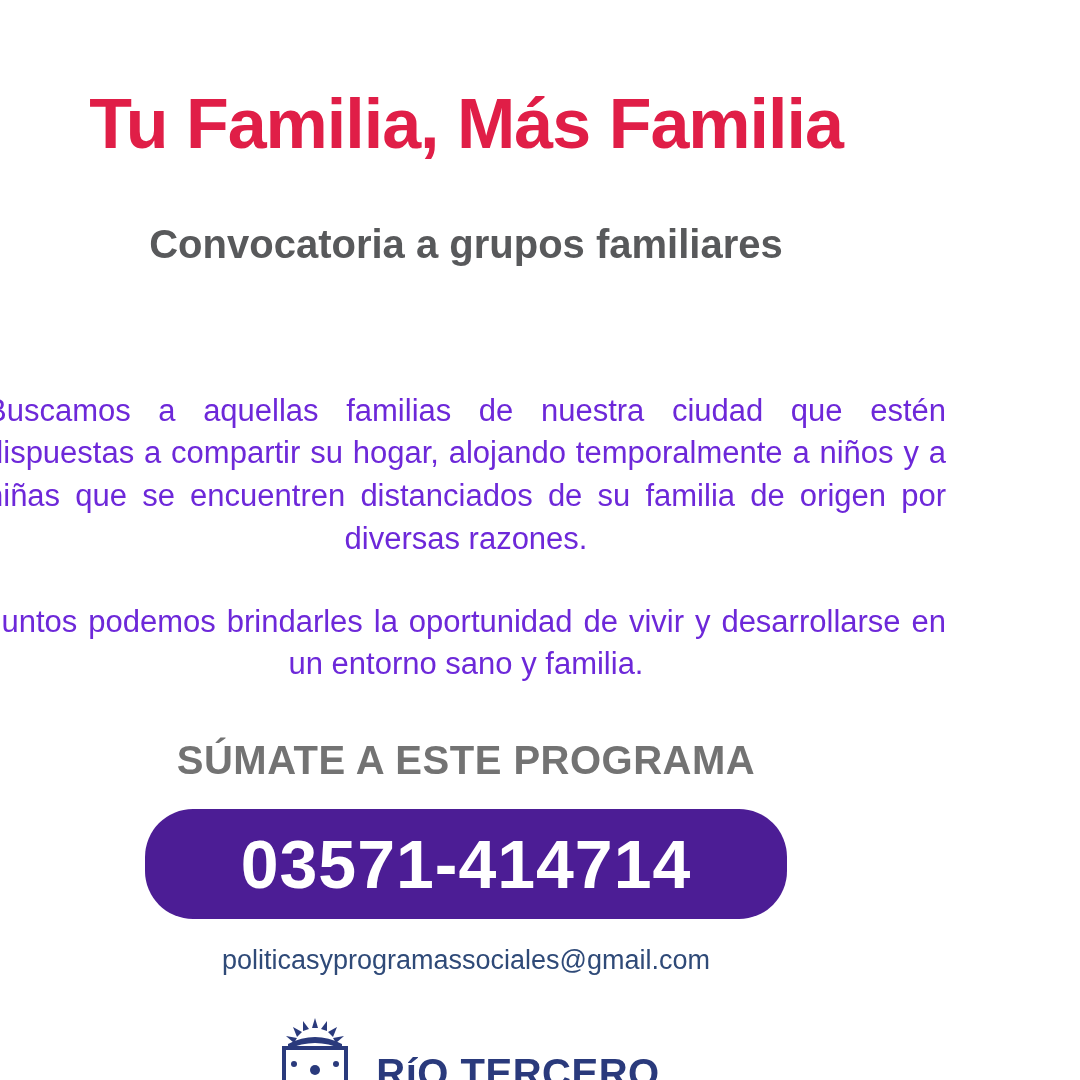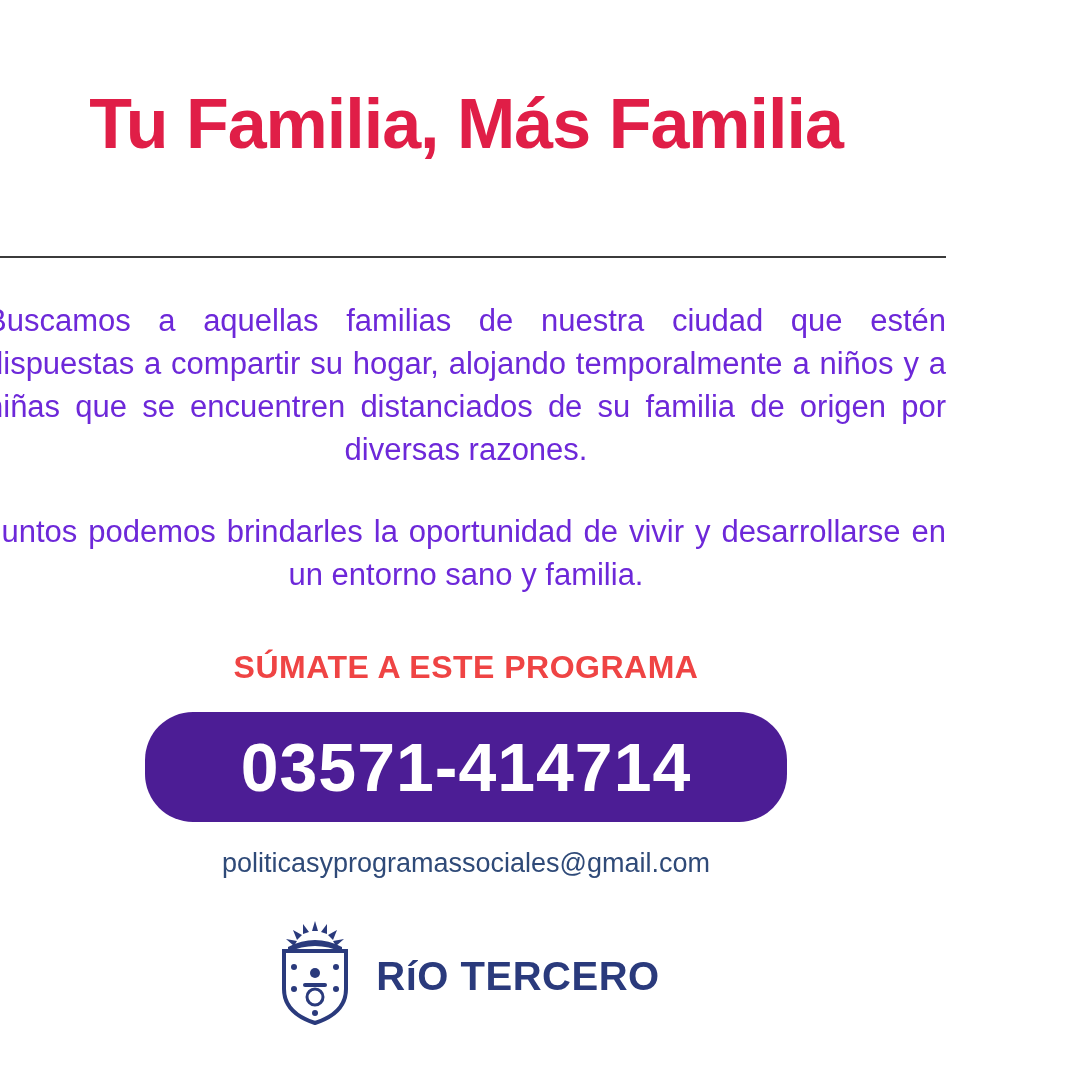--- a/index.html
+++ b/index.html
@@ -57,23 +57,23 @@
     line-height: 1.38;
     text-align: justify;
     text-align-last: center;
     margin: 0;
   }
   .para + .para {
     margin-top: 40px;
   }
   .cta {
     margin-top: 52px;
-    font-size: 32px;
+    font-size: 40px;
     font-weight: bold;
-    color: #ef4444;
+    color: #737373;
     letter-spacing: 0.5px;
     text-align: center;
   }
   .phone-pill {
     margin-top: 26px;
     background: #4c1d95;
     color: #ffffff;
     border-radius: 48px;
     padding: 16px 96px;
     font-size: 68px;
@@ -128,20 +128,21 @@
     letter-spacing: 0.5px;
   }
 </style>
 </head>
 <body>
 
 <div class="poster">
 
   <h1 class="title">Tu Familia, Más Familia</h1>
 
+  <h2 class="subtitle">Convocatoria a grupos familiares</h2>
 
   <div class="divider"></div>
 
   <div class="body-block">
     <p class="para">Buscamos a aquellas familias de nuestra ciudad que estén dispuestas a compartir su hogar, alojando temporalmente a niños y a niñas que se encuentren distanciados de su familia de origen por diversas razones.</p>
     <p class="para">Juntos podemos brindarles la oportunidad de vivir y desarrollarse en un entorno sano y familia.</p>
   </div>
 
   <div class="cta">SÚMATE A ESTE PROGRAMA</div>
 

